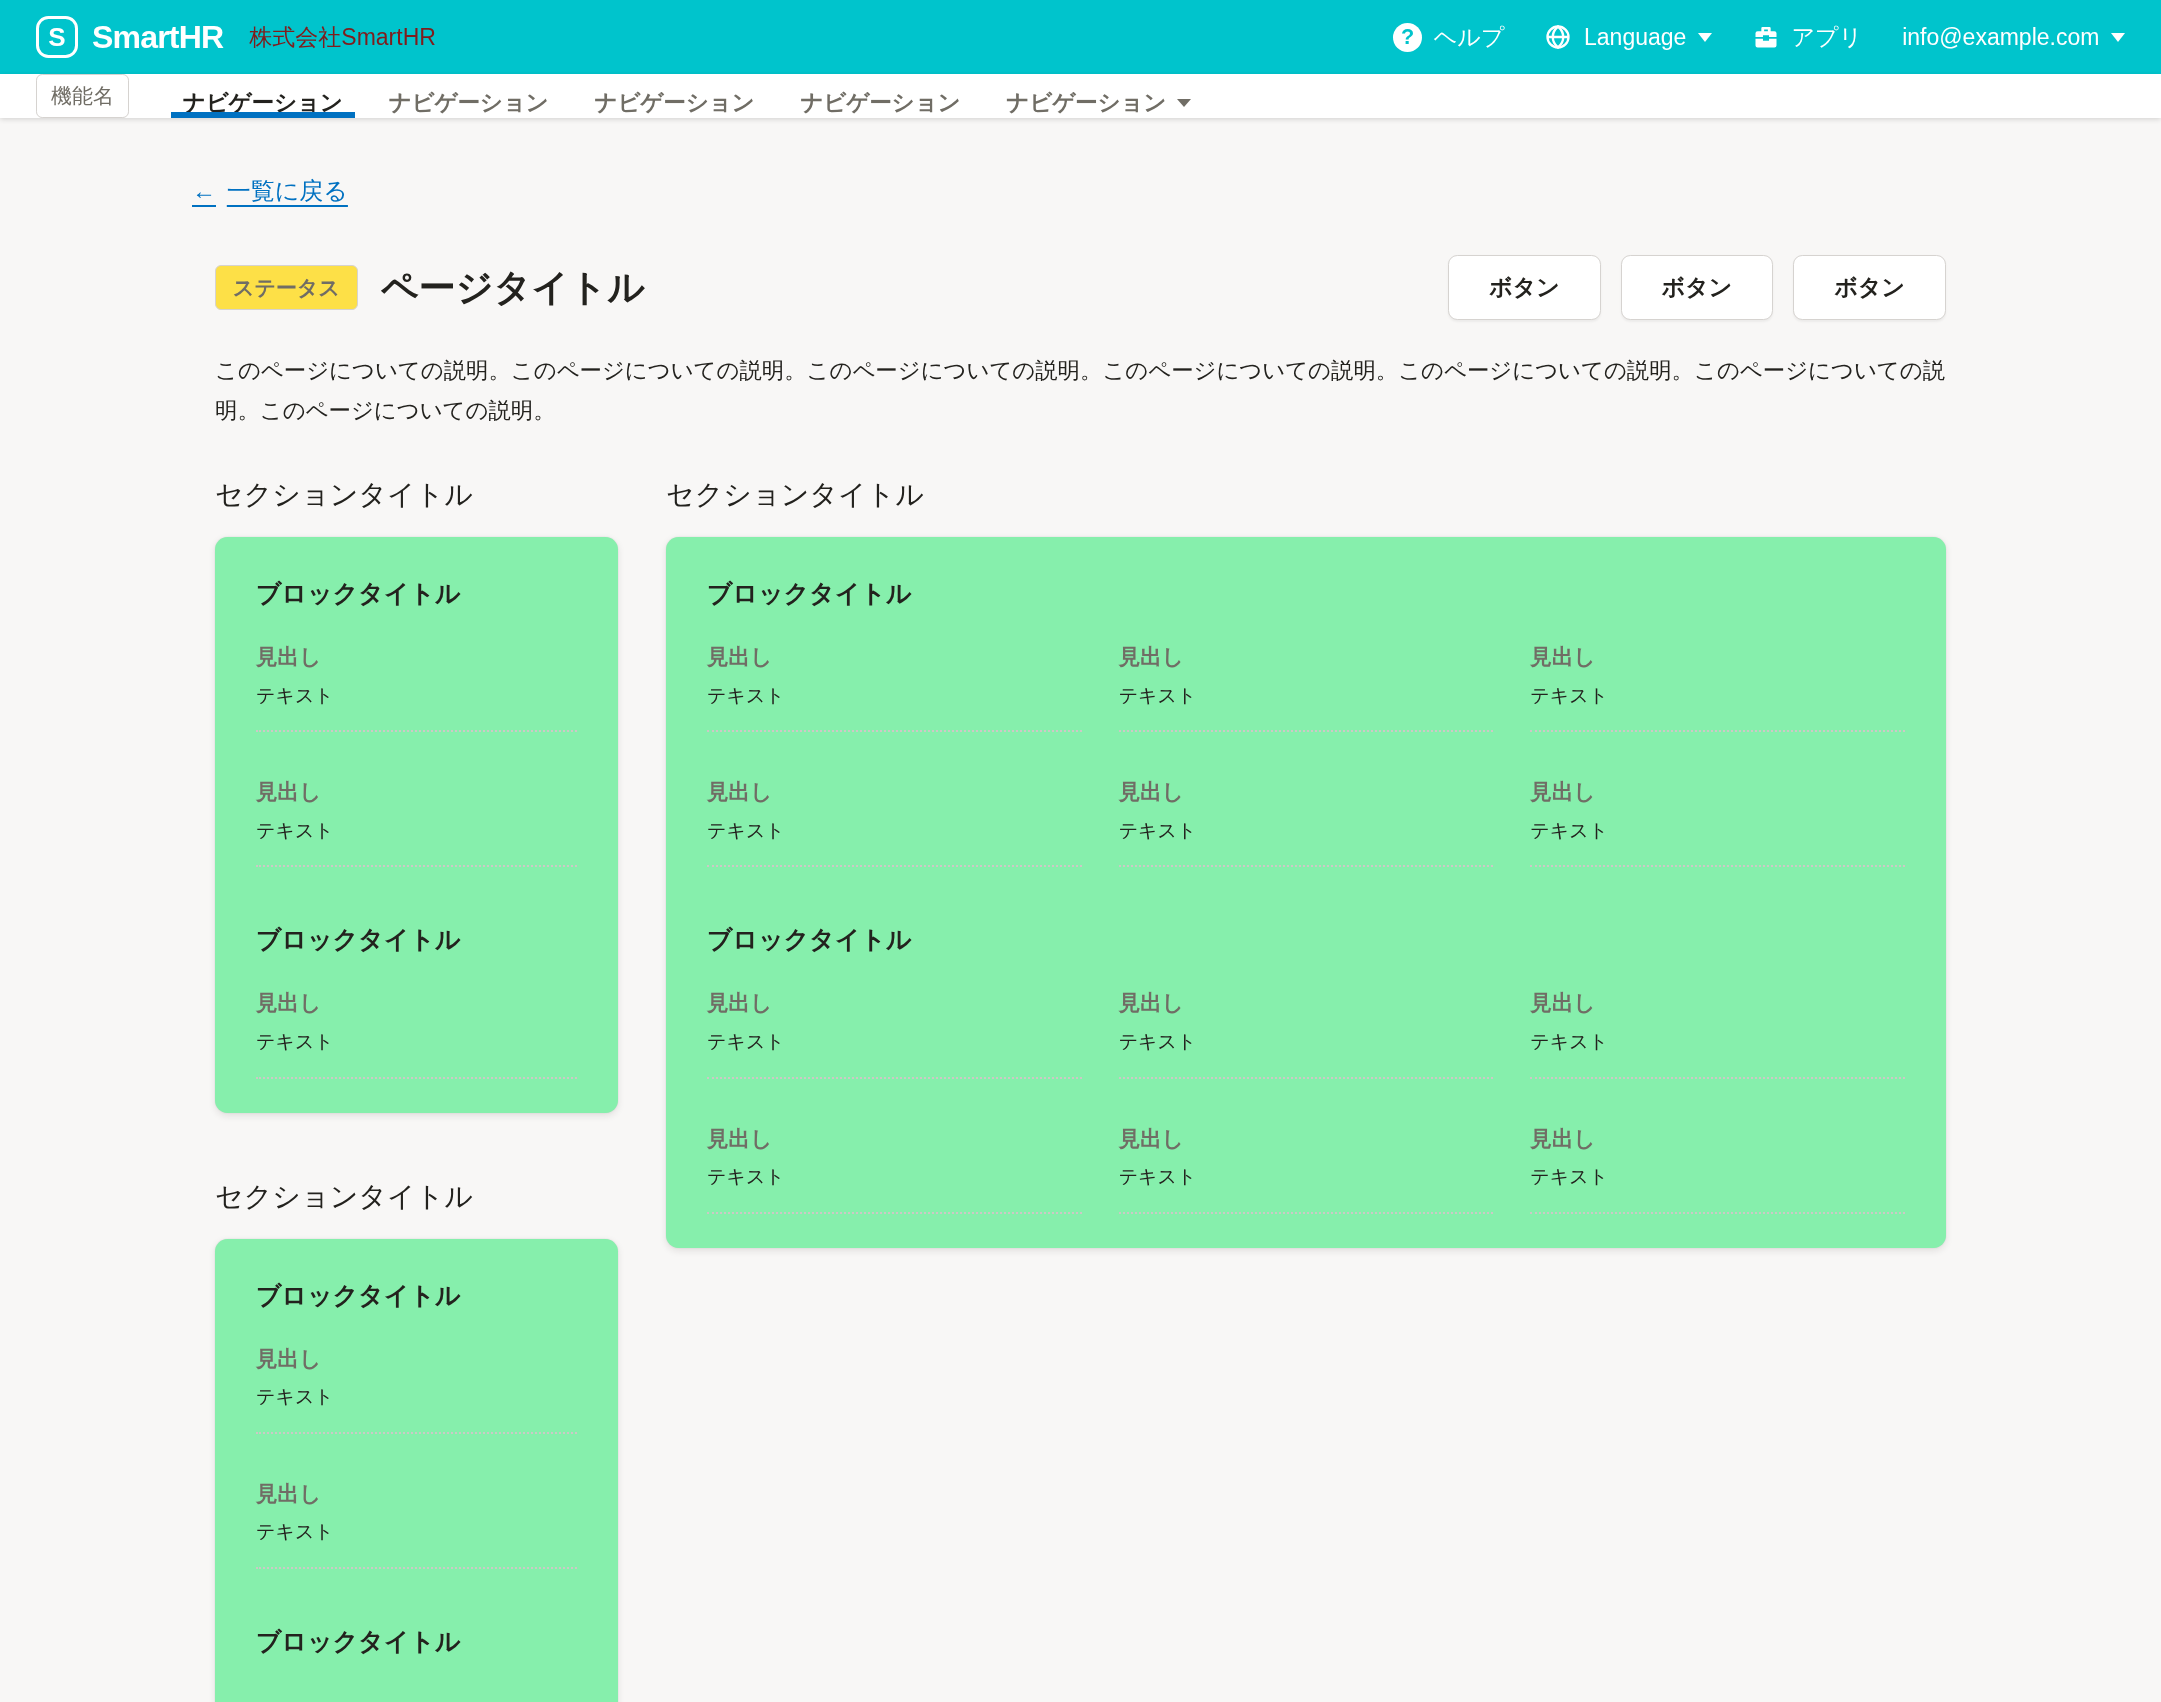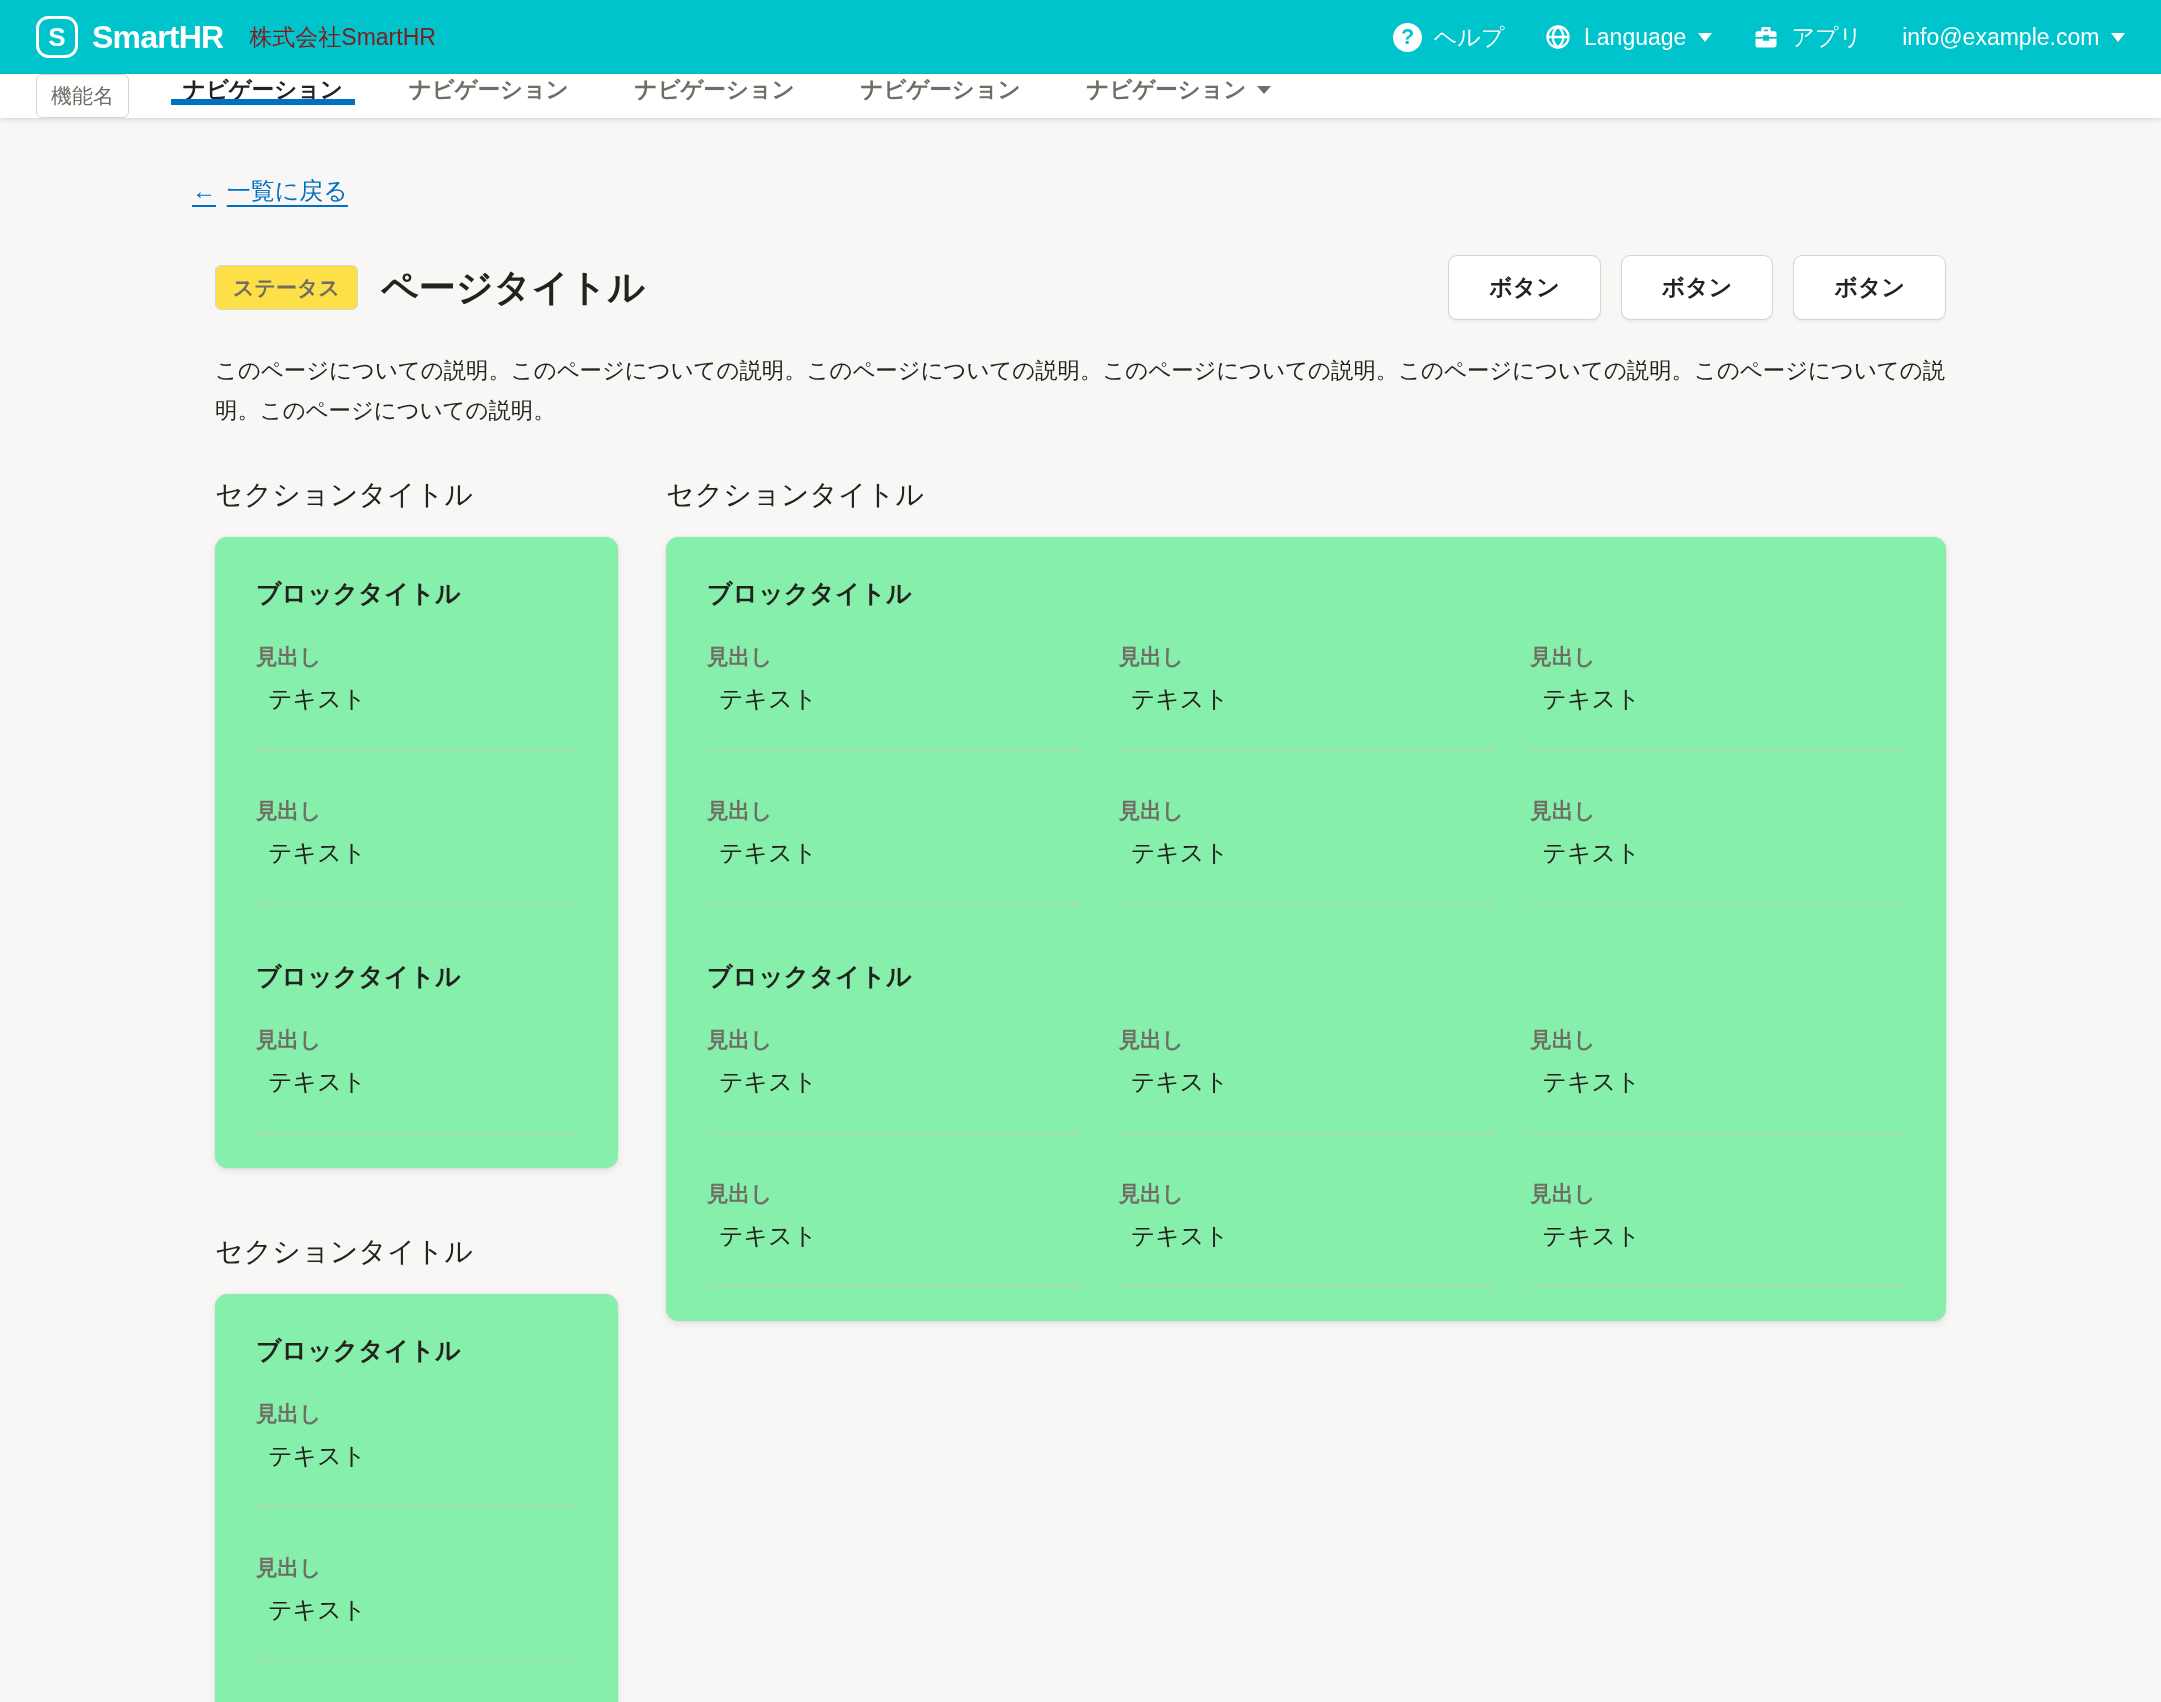--- a/index.html
+++ b/index.html
@@ -44,21 +44,21 @@
     height:44px; background:#fff;
     display:flex; align-items:center;
     padding:0 36px;
     box-shadow:0 2.3px 5.4px rgba(0,0,0,0.16);
     position:relative; z-index:5;
   }
   .feature-badge {
     border:1.5px solid #d6d3d0; border-radius:6.2px; background:#fff;
     padding:7px 14px; font-size:21px; color:#706d65; margin-right:31px;
   }
-  .nav-tabs { display:flex; height:100%; align-items:flex-start;gap:20px; }
+  .nav-tabs { display:flex; height:100%; align-items:flex-end; }
   .nav-tab {
     position:relative; display:flex; align-items:center; gap:10.8px;
     padding:0 23px; font-size:22.4px; font-weight:bold; color:#706d65; cursor:pointer;
   }
   .nav-tab.active { color:#23221e; }
   .nav-tab.active::after {
     content:""; position:absolute; left:10.8px; right:10.8px; bottom:0;
     height:6.2px; background:#0071c1;
   }
   .nav-tab .caret { border-top-width:8.5px; border-left-width:7px; border-right-width:7px; }
@@ -105,21 +105,21 @@
   .section-spacer { margin-top:65px; }
   .card {
     background:#86efac; border-radius:12.4px; padding:34px 41px;
     box-shadow:0 0 1.5px rgba(35,34,30,0.12), 0 2.3px 7.7px rgba(35,34,30,0.10);
   }
   .block + .block { margin-top:56px; }
   .block-title { font-size:25px; font-weight:bold; margin:6.2px 0 32px; color:#23221e; }
   .field { border-bottom:2.3px dotted #ccc9c5; padding-bottom:21.6px; }
   .stack .field + .field { margin-top:45px; }
   .field-label { font-size:21.6px; font-weight:bold; color:#706d65; margin:0 0 11.6px; }
-  .field-value { font-size:24px; color:#23221e; margin:12px; }
+  .field-value { font-size:19px; color:#23221e; margin:0; }
   .fields-grid { display:grid; grid-template-columns:repeat(3, 1fr); column-gap:37px; row-gap:45px; }
 </style>
 </head>
 <body>
 
 <header class="site-header">
   <div class="brand-group">
     <span class="logo-mark">S</span>
     <span class="brand-name">SmartHR</span>
   </div>

